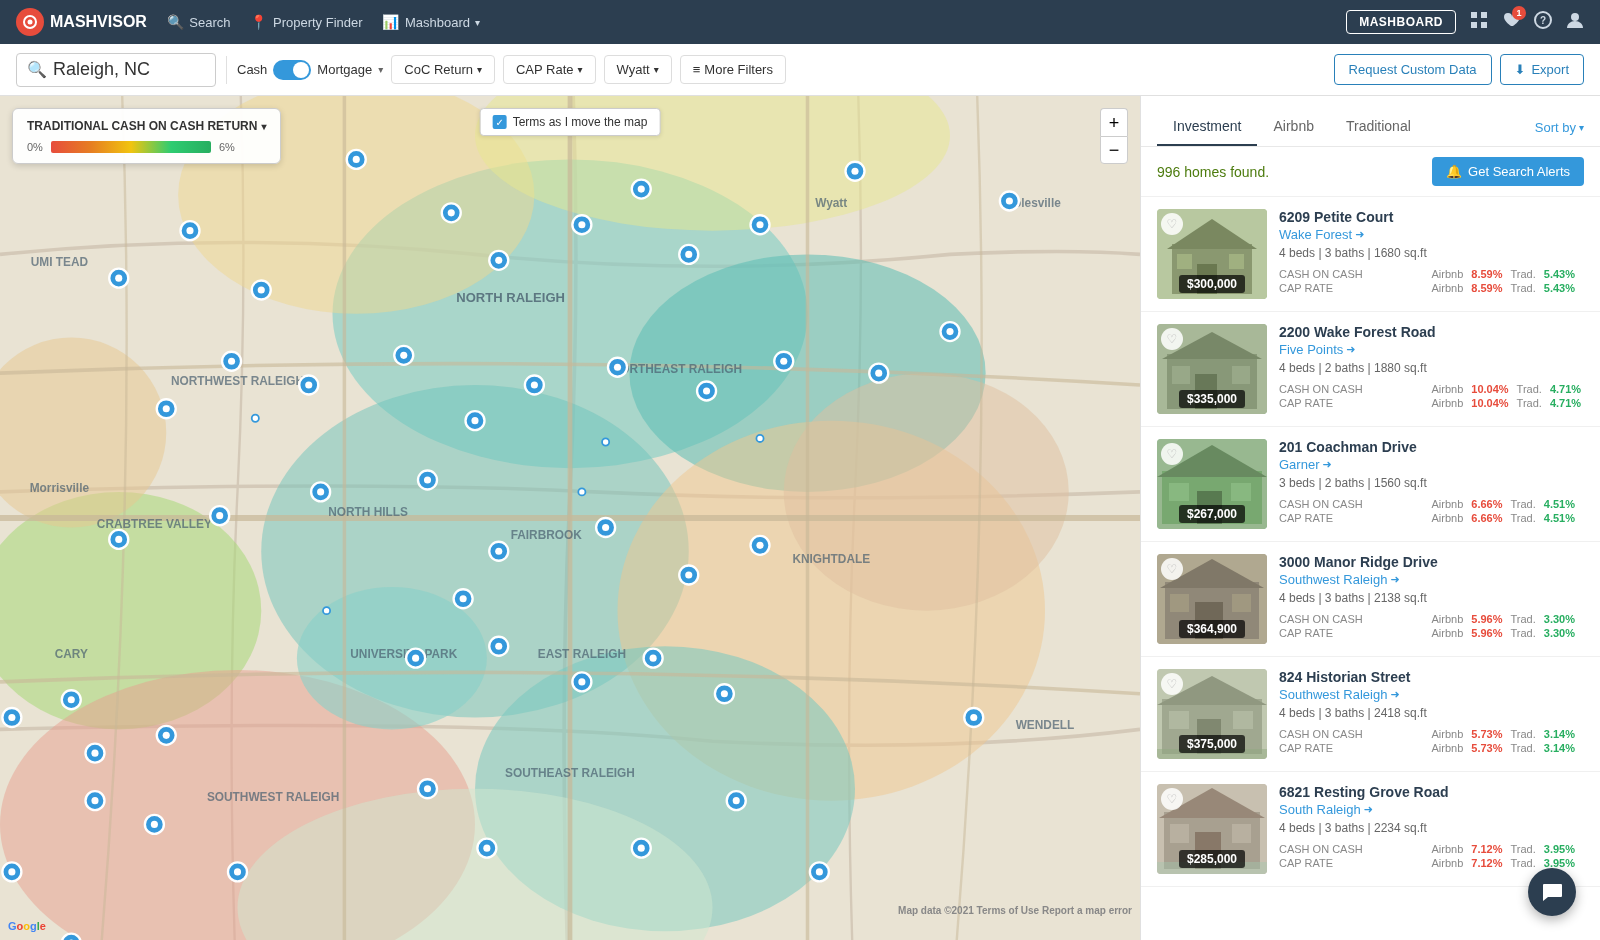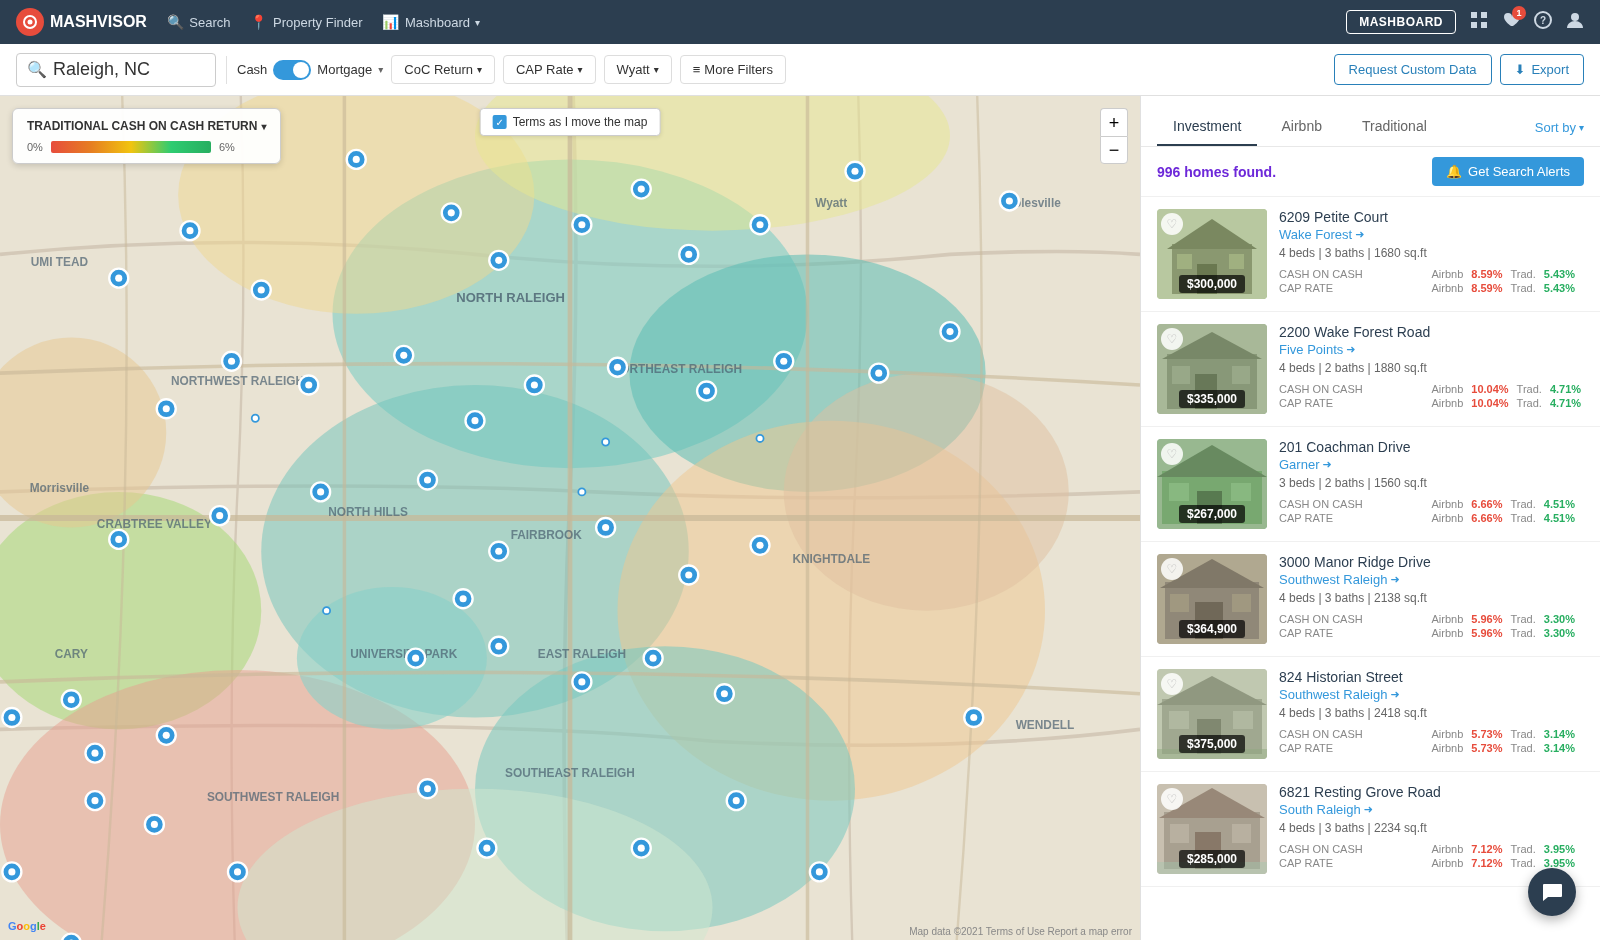--- a/index.html
+++ b/index.html
@@ -225,40 +225,41 @@
     }
 
     .google-logo {
       position: absolute;
       bottom: 8px; left: 8px;
       font-size: 11px; color: #888;
       z-index: 10;
     }
     .map-attribution {
       position: absolute;
-      bottom: 3px; right: 8px;
+      bottom: 24px; right: 8px;
       font-size: 10px; color: #888;
       z-index: 10;
+      font-weight: bold;
     }
 
     
     .right-panel {
       width: 460px;
       background: #fff;
       border-left: 1px solid #e0e0e0;
       display: flex;
       flex-direction: column;
       overflow: hidden;
     }
     .panel-header {
       padding: 12px 16px 0;
       border-bottom: 1px solid #e8e8e8;
     }
     .panel-tabs {
-      display: flex; gap: 8px; margin-bottom: 0;
+      display: flex; gap: 0; margin-bottom: 0;
     }
     .panel-tab {
       padding: 10px 16px;
       font-size: 14px;
       color: #666;
       cursor: pointer;
       border-bottom: 2px solid transparent;
       font-weight: 500;
     }
     .panel-tab.active {
@@ -276,21 +277,21 @@
     .panel-tabs-row {
       display: flex; align-items: center;
     }
 
     .results-count-row {
       display: flex; align-items: center; justify-content: space-between;
       padding: 10px 16px;
       border-bottom: 1px solid #f0f0f0;
     }
     .results-count {
-      font-size: 14px; font-weight: 700; color: #6d28d9;
+      font-size: 14px; font-weight: 400; color: #4d7c0f;
     }
     .alert-btn {
       display: flex; align-items: center; gap: 6px;
       background: #3498db;
       color: #fff;
       border: none;
       border-radius: 4px;
       padding: 7px 14px;
       font-size: 13px;
       font-weight: 500;
@@ -346,21 +347,21 @@
       display: flex; align-items: center; justify-content: center;
       font-size: 12px;
       cursor: pointer;
       color: #bbb;
     }
     .property-info {
       flex: 1;
     }
     .property-address {
       font-size: 14px;
-      font-weight: 400;
+      font-weight: 700;
       color: #2c3e50;
       margin-bottom: 2px;
     }
     .property-neighborhood {
       font-size: 13px;
       color: #3498db;
       margin-bottom: 4px;
       display: flex; align-items: center; gap: 3px;
     }
     .property-details {

